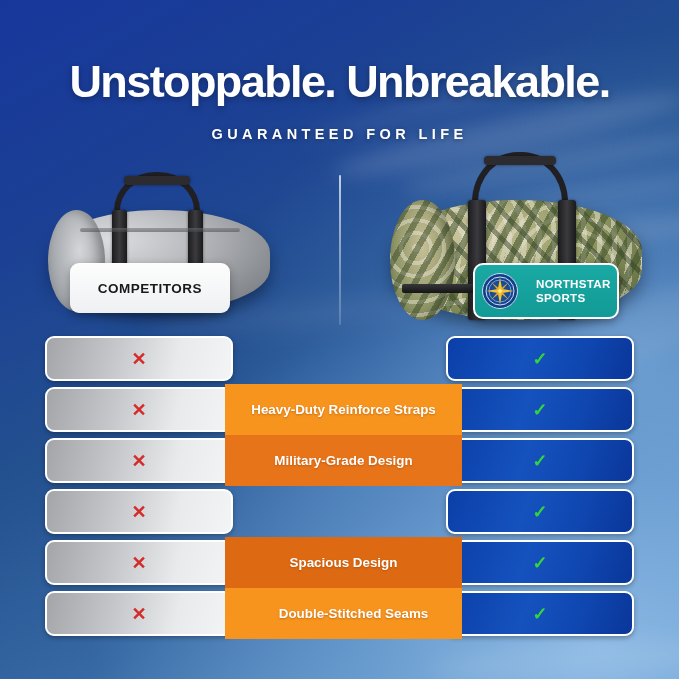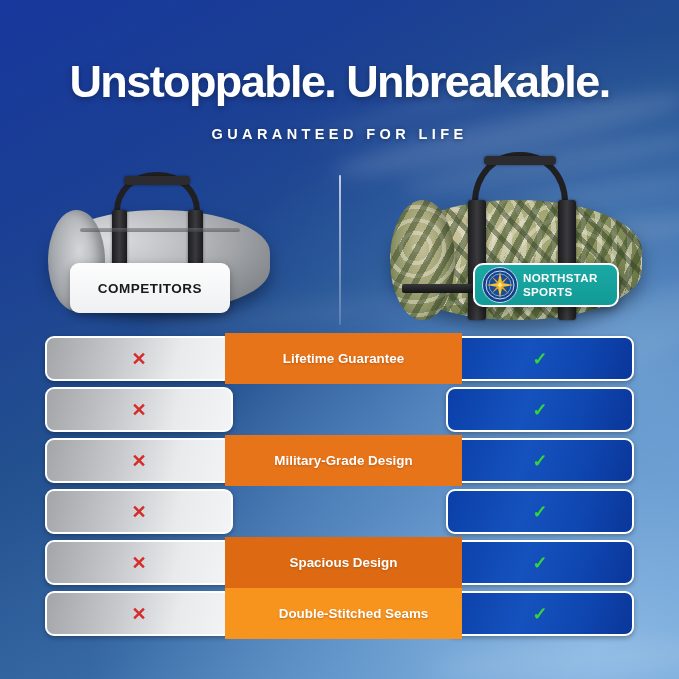--- a/index.html
+++ b/index.html
@@ -143,26 +143,26 @@
     width:160px; height:50px;
     background:linear-gradient(to bottom,#fdfdfd,#eef0f2);
     border-radius:9px;
     box-shadow:0 3px 8px rgba(0,0,0,0.30);
     display:flex; align-items:center; justify-content:center;
     font-size:13.5px; font-weight:bold; letter-spacing:0.5px;
     color:#1a1a1a;
   }
   #brand-badge {
     position:absolute; left:473px; top:263px;
-    width:146px; height:44px;
+    width:146px; height:56px;
     background:linear-gradient(to bottom,#1aa9a4,#129a96);
     border:2px solid #ffffff;
     border-radius:10px;
     box-shadow:0 3px 9px rgba(0,0,0,0.32);
-    display:flex; align-items:center; gap:5px;
+    display:flex; align-items:center; gap:18px;
     padding-left:7px;
   }
   #brand-badge .brand-name {
     font-size:11.6px; font-weight:bold; line-height:1.24;
     color:#ffffff; letter-spacing:0.3px;
   }
   .logo-circle {
     position:relative;
     width:36px; height:36px; flex:0 0 36px;
     border-radius:50%;
@@ -280,30 +280,30 @@
   </div>
 
   <div id="table">
       <div class="row" style="top: 333px;">
         <div class="cell cell-neg">
           <span class="mark mark-x">✕</span>
         </div>
         <div class="cell cell-pos">
           <span class="mark mark-v">✓</span>
         </div>
-        <div class="feature" style="background: rgb(232, 116, 26);">
-          <span>Lifetime Guarantee</span>
-        </div>
       </div>
       <div class="row" style="top: 384px;">
         <div class="cell cell-neg">
           <span class="mark mark-x">✕</span>
         </div>
         <div class="cell cell-pos">
           <span class="mark mark-v">✓</span>
+        </div>
+        <div class="feature" style="background: rgb(247, 148, 30);">
+          <span>Heavy-Duty Reinforce Straps</span>
         </div>
       </div>
       <div class="row" style="top: 435px;">
         <div class="cell cell-neg">
           <span class="mark mark-x">✕</span>
         </div>
         <div class="cell cell-pos">
           <span class="mark mark-v">✓</span>
         </div>
         <div class="feature" style="background: rgb(232, 116, 26);">

